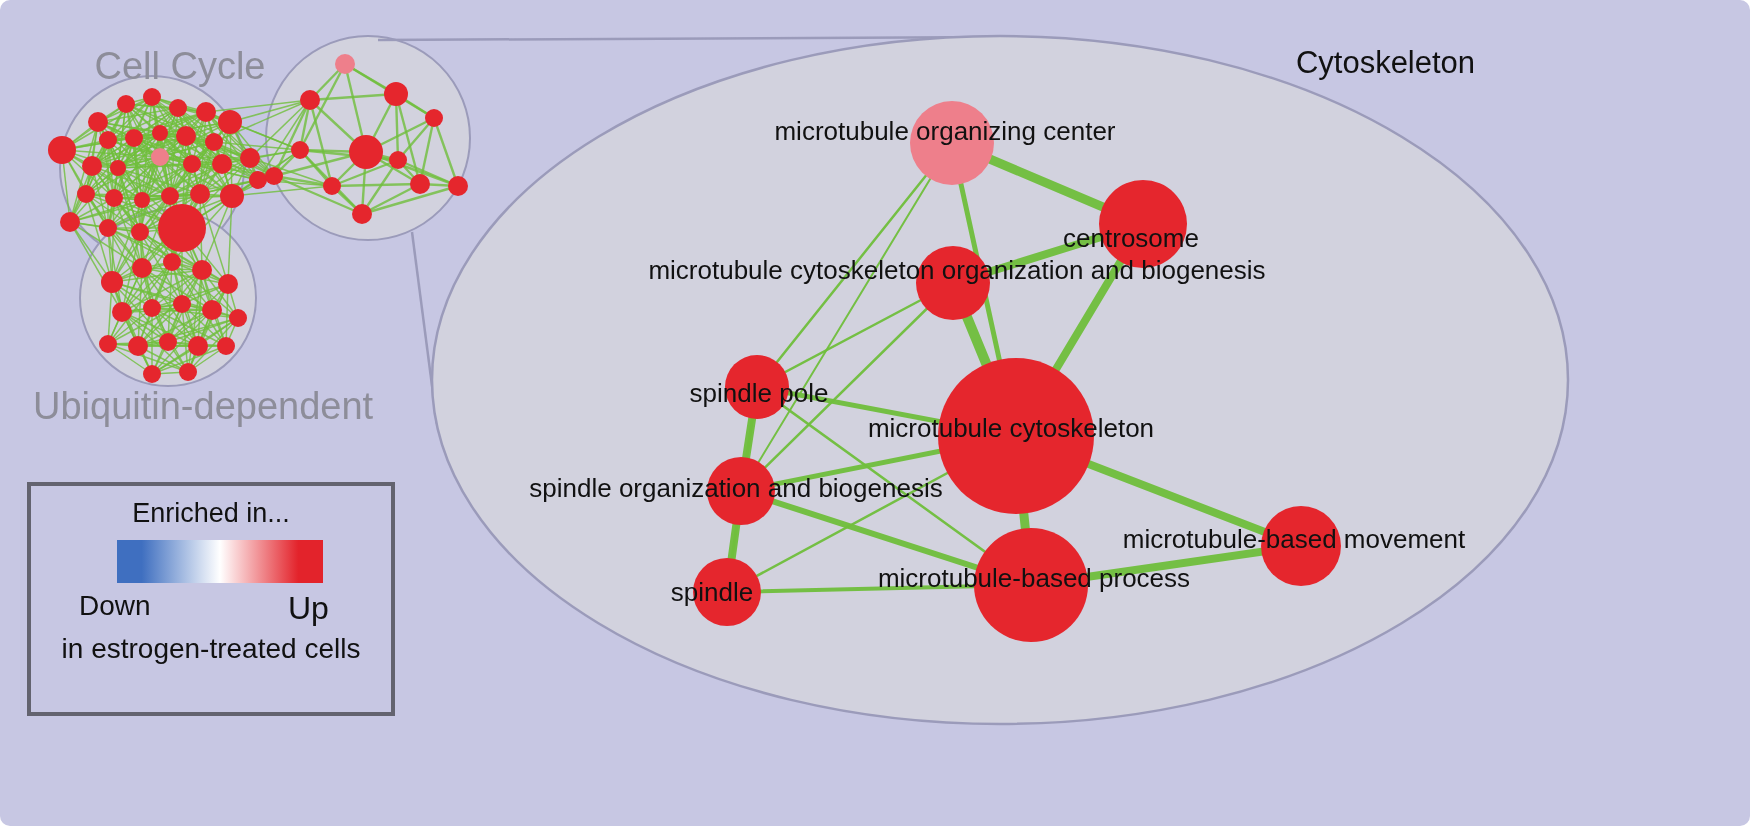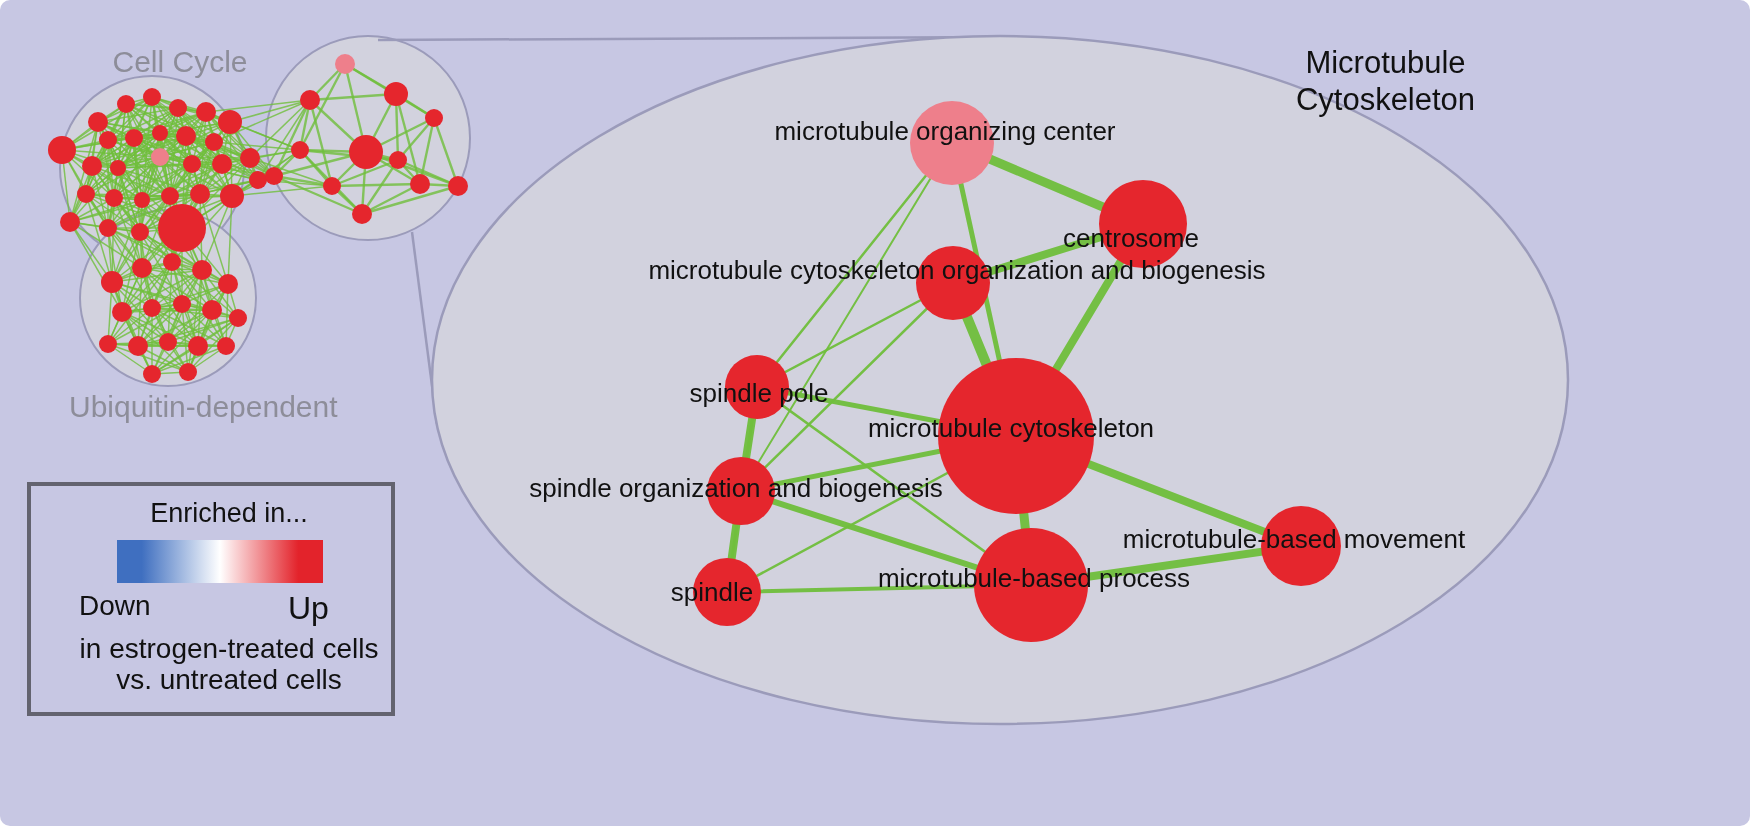--- a/index.html
+++ b/index.html
@@ -7,31 +7,31 @@
   .canvas {
     position: relative; width: 1750px; height: 826px;
     background: var(--bg, #c7c7e3);
     border-radius: 10px; overflow: hidden;
   }
   #scene { position: absolute; left: 0; top: 0; }
   #scene text {
     font-family: "Liberation Sans", sans-serif;
     font-size: 26px; fill: var(--ink, #111111); text-anchor: middle;
   }
-  .gray-label { position: absolute; color: var(--gray, #8d8d99); font-size: 30px; }
+  .gray-label { position: absolute; color: var(--gray, #8d8d99); font-size: 38px; }
   .cell-cycle { left: 80px; top: 45px; width: 200px; text-align: center; }
-  .ubiquitin  { left: 33px; top: 388px; line-height: 37px; margin-left: 36px; }
+  .ubiquitin  { left: 33px; top: 388px; line-height: 37px; }
   .detail-title {
     position: absolute; left: 1268px; top: 44px; width: 235px;
     text-align: center; color: var(--ink, #111111);
     font-size: 31px; line-height: 37px;
   }
   .legend {
     position: absolute; left: 27px; top: 482px; width: 368px; height: 234px;
-    border: 4px solid var(--legend-border, #63636f); color: var(--ink, #111111); padding-left: 18px;
+    border: 4px solid var(--legend-border, #63636f); color: var(--ink, #111111);
   }
   .legend-title { position: absolute; top: 12px; width: 100%; text-align: center; font-size: 27px; }
   .legend-bar   { position: absolute; left: 86px; top: 54px; width: 206px; height: 43px; }
   .legend-down  { position: absolute; left: 48px;  top: 104px; font-size: 28px; }
   .legend-up    { position: absolute; left: 257px; top: 104px; font-size: 32px; }
   .legend-caption { position: absolute; top: 147px; width: 100%; text-align: center; font-size: 28px; line-height: 31px; }
 </style>
 </head>
 <body>
 
@@ -645,28 +645,26 @@
       <text x="1294" y="548">microtubule-based movement</text>
     </svg>
 
   <div class="gray-label cell-cycle">Cell Cycle</div>
 
   <div class="gray-label ubiquitin">
     <div>Ubiquitin-dependent</div>
   </div>
 
   <div class="detail-title">
-    <div>Microtubule</div>
     <div>Cytoskeleton</div>
   </div>
 
   <div class="legend">
     <div class="legend-title">Enriched in...</div>
     <div class="legend-bar" style="background: linear-gradient(to right, rgb(63, 111, 192) 0%, rgb(63, 111, 192) 12%, rgb(255, 255, 255) 50%, rgb(227, 35, 43) 88%, rgb(227, 35, 43) 100%);"></div>
     <div class="legend-down">Down</div>
     <div class="legend-up">Up</div>
     <div class="legend-caption">
       <div>in estrogen-treated cells</div>
-      <div>vs. untreated cells</div>
     </div>
   </div>
 
 </div>
 
 </body></html>

